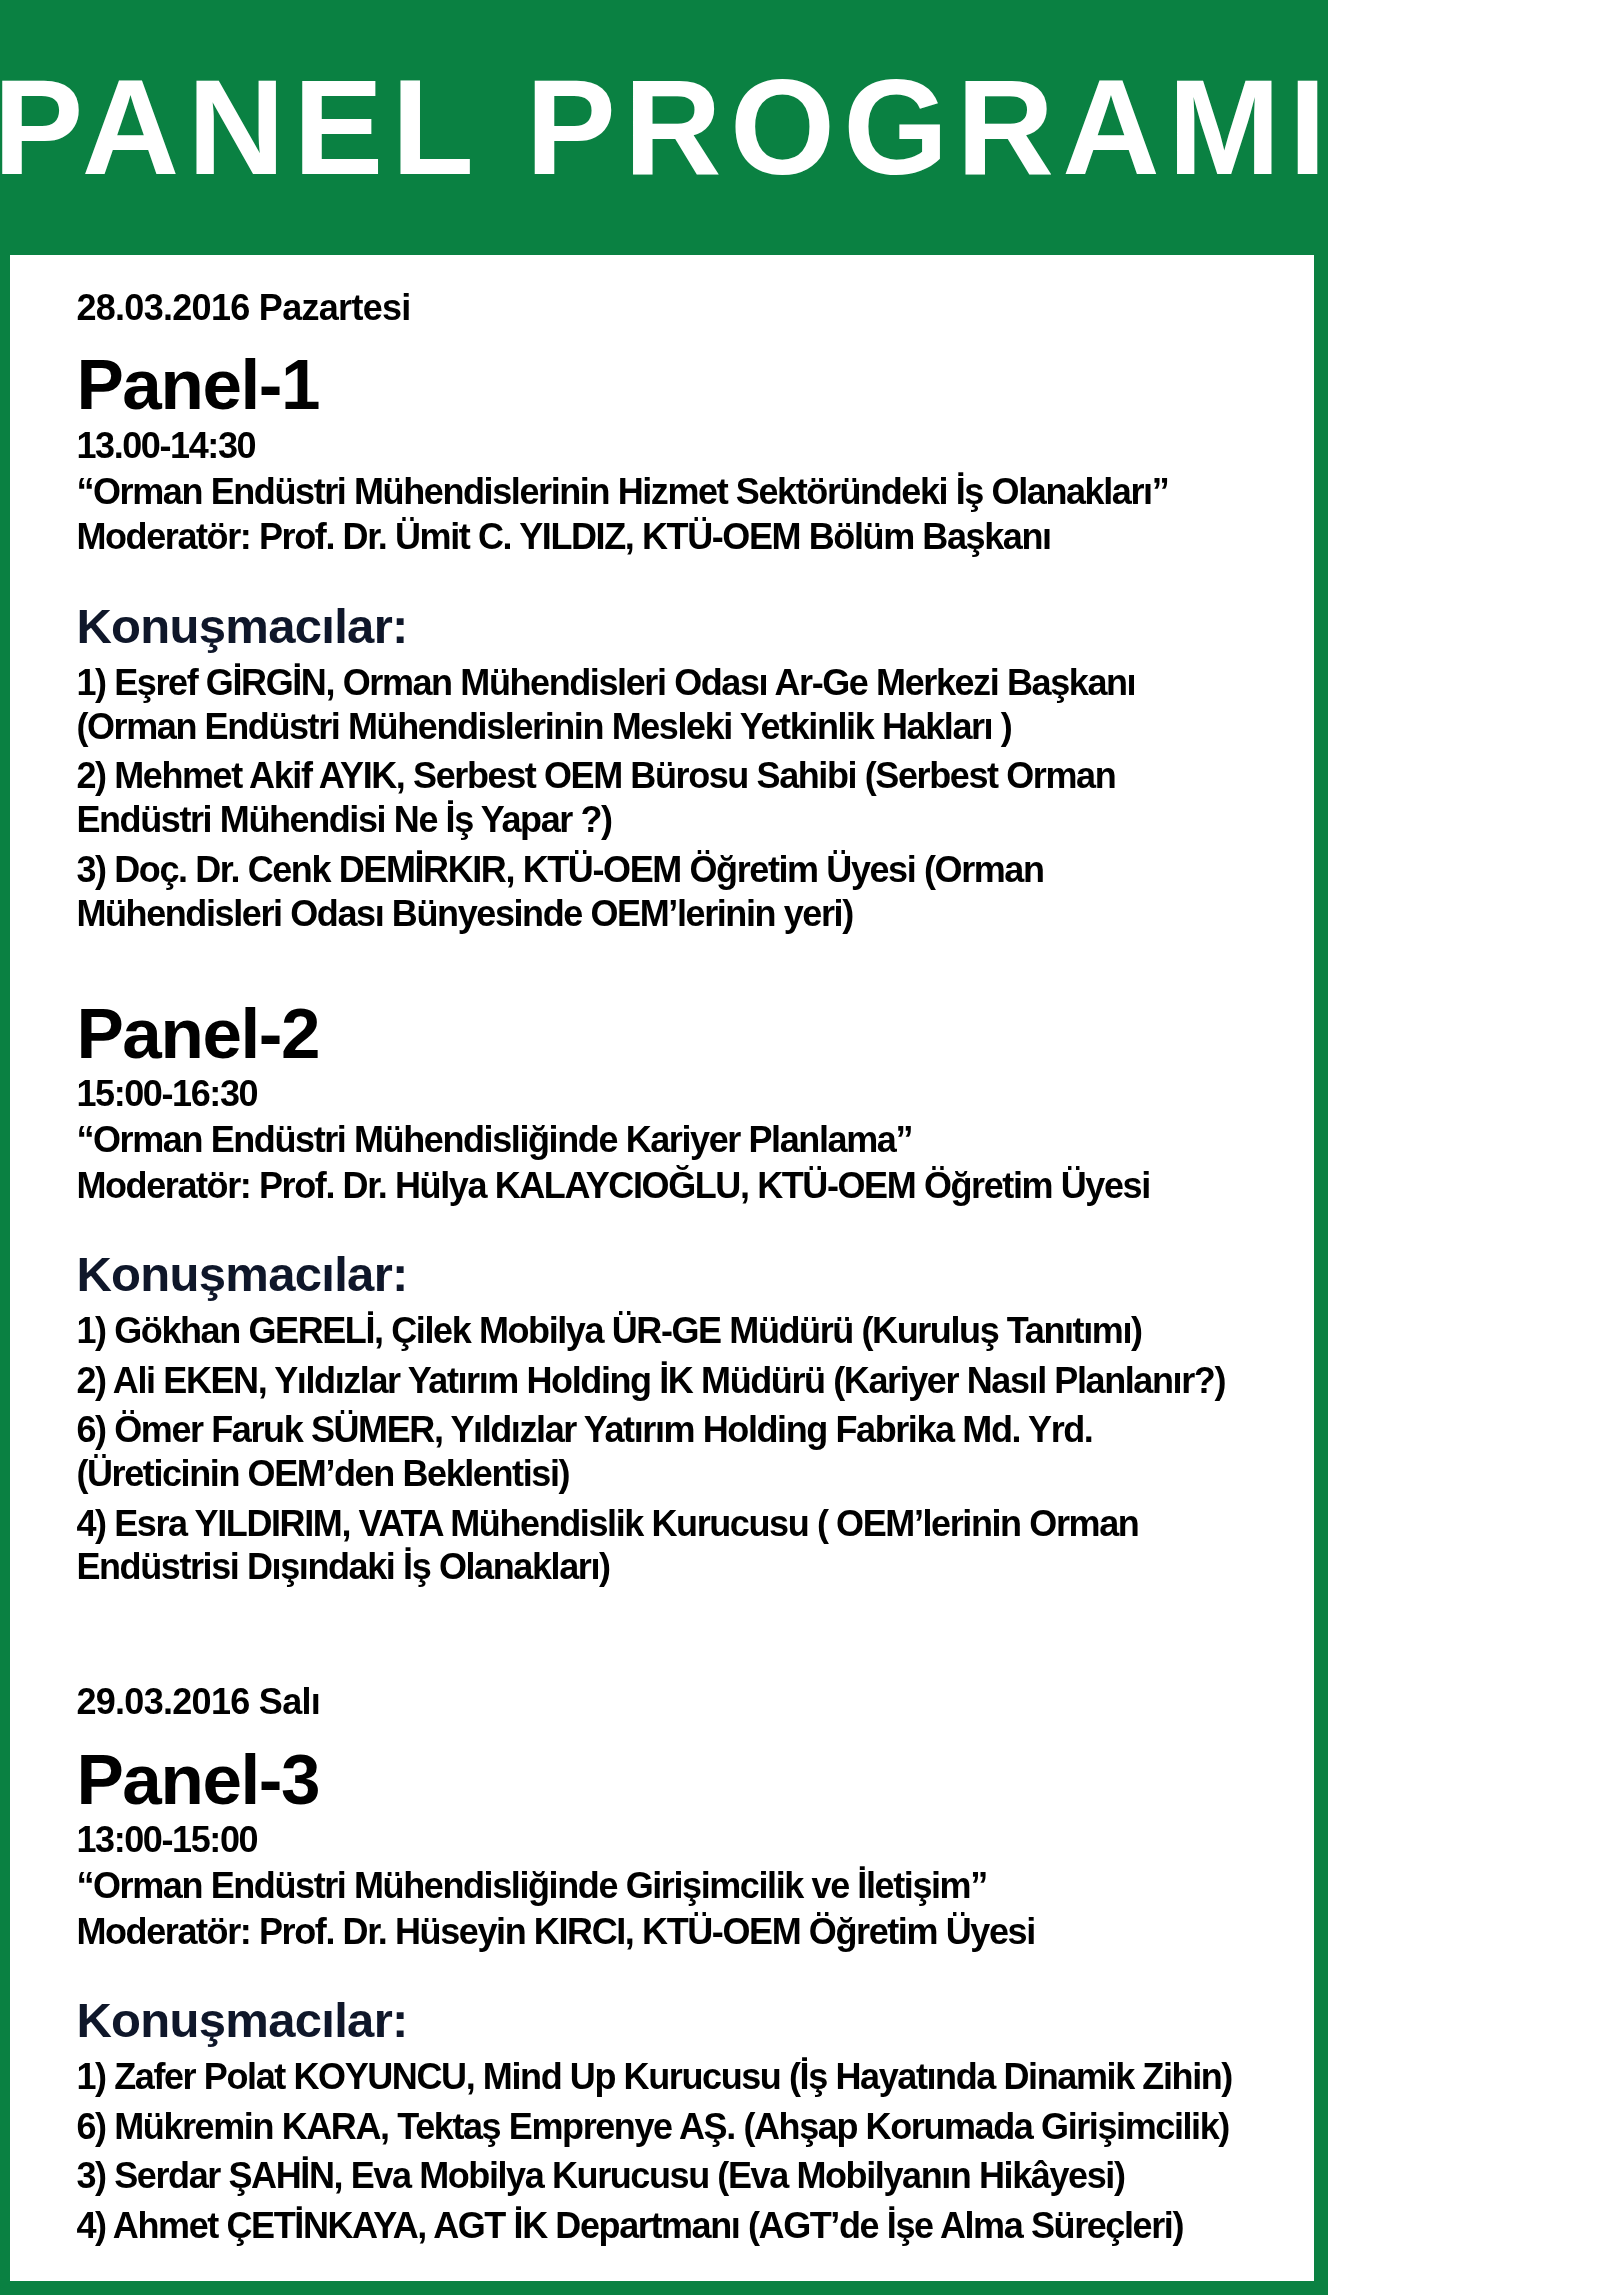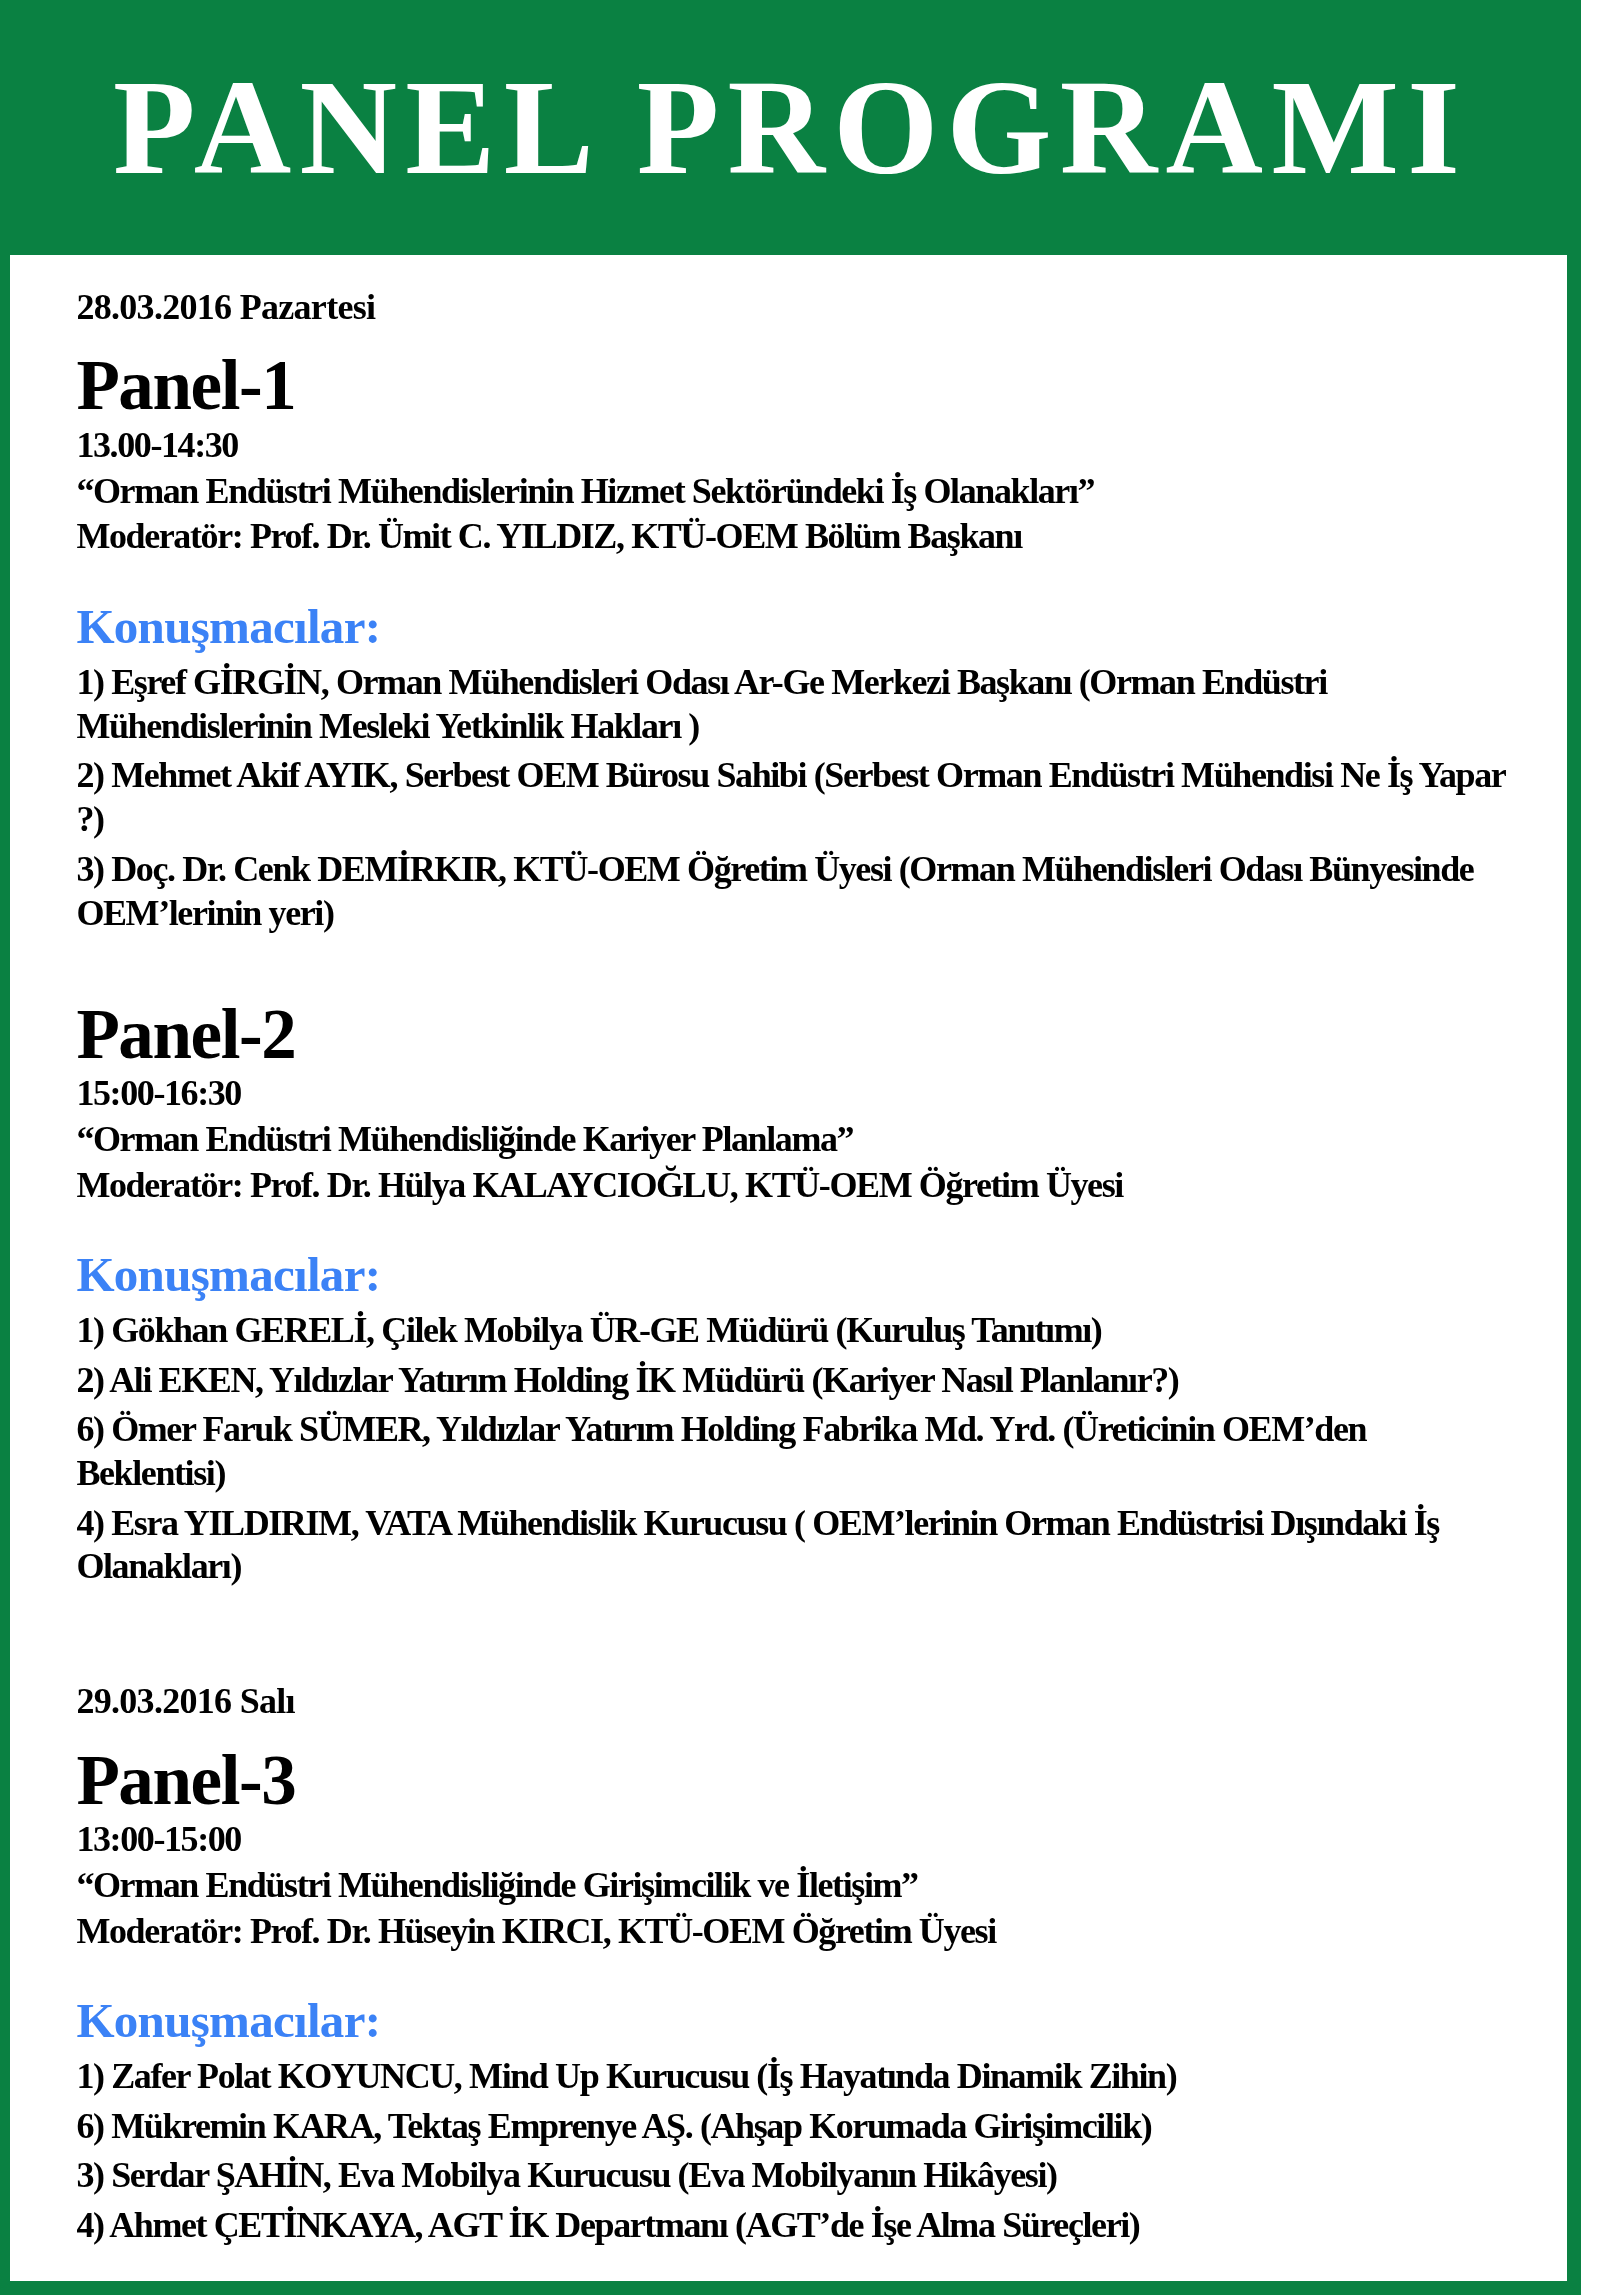--- a/index.html
+++ b/index.html
@@ -1,21 +1,21 @@
 <!DOCTYPE html>
 <html style="font-size:11px"><head>
 <meta charset="utf-8">
 <style>
   html,body { margin:0; padding:0; }
   #page {
     position:relative;
-    width:1581px;
+    width:1328px;
     height:2295px;
     background:#0a8142;
-    font-family:Liberation Serif, serif;
+    font-family:Liberation Sans, sans-serif;
     font-weight:bold;
     overflow:hidden;
   }
   #poster-header {
     position:absolute;
     top:0; left:0; right:0;
     height:255px;
     display:flex;
     align-items:center;
     justify-content:center;
@@ -52,21 +52,21 @@
     letter-spacing:-1.4px;
   }
   .panel.mt { margin-top:61px; }
   .meta {
     font-size:36px;
     line-height:1.27;
     letter-spacing:-1.4px;
     margin:0;
   }
   .speakers-label {
-    color:#3b82f6;
+    color:#0f172a;
     font-size:49px;
     line-height:1.1;
     margin:40px 0 7px 0;
     letter-spacing:-0.7px;
   }
   .speaker {
     font-size:36px;
     line-height:1.22;
     letter-spacing:-1.4px;
     margin:0 0 5.6px 0;

